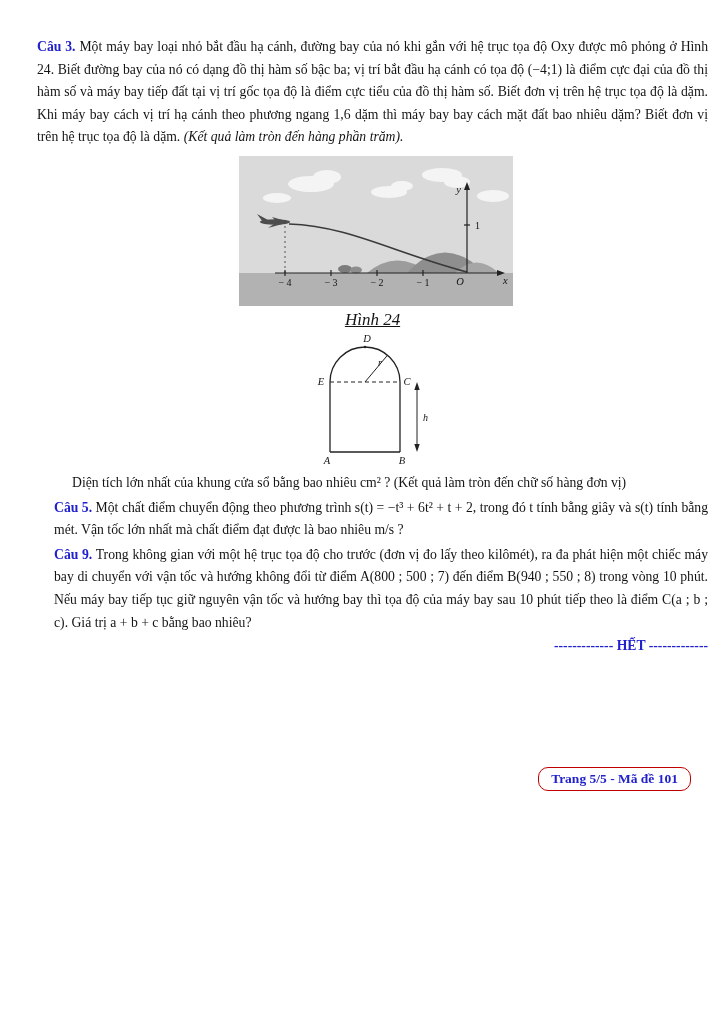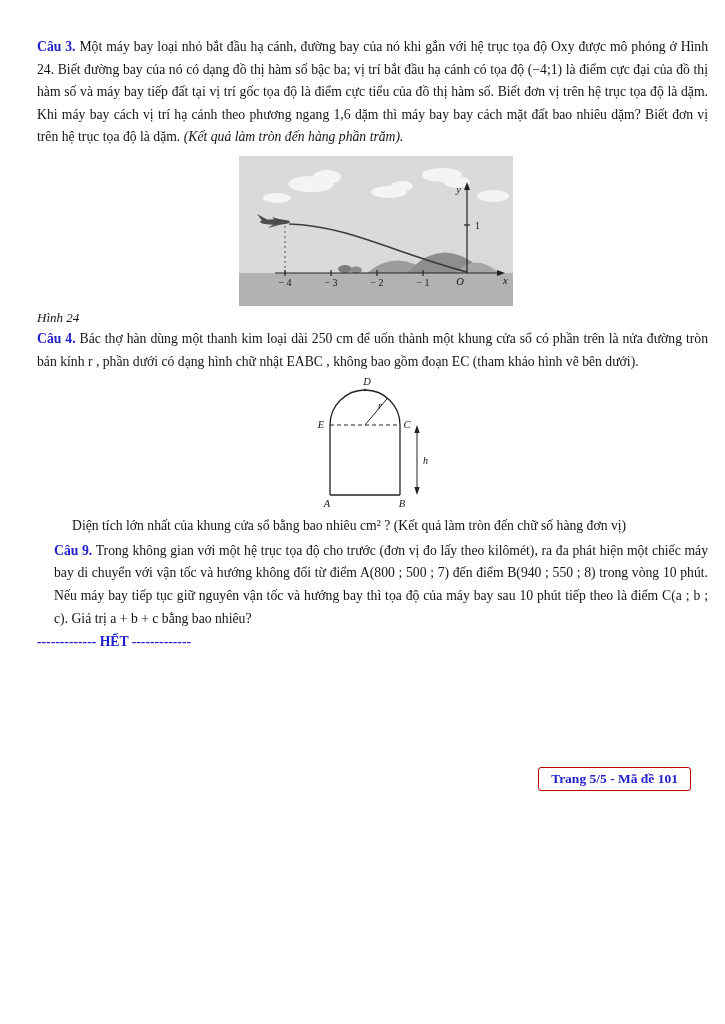--- a/index.html
+++ b/index.html
@@ -15,36 +15,36 @@
   .para {
     font-size:13.7px;
     line-height:22.6px;
     text-align:justify;
   }
   .qlabel { color:#2222cc; font-weight:bold; }
   .it { font-style:italic; }
   .figwrap { display:flex; justify-content:center; }
   .fig1wrap { margin:7px 0 0 6px; }
   .fig2wrap { margin:2px 0 0 0; }
-  .caption { text-align:left; font-style:italic; font-size:13px; margin:4px 0 2px 0; }
+  .caption { text-align:center; font-style:italic; font-size:17px; margin:4px 0 2px 0;text-decoration:underline; }
   .qline { margin-top:2px;margin-left:17px; }
   .indented { padding-left:18px; }
   .end-line {
-    text-align:left;
+    text-align:right;
     color:#2222cc;
     font-weight:bold;
     font-size:13.7px;
     margin-top:4px;
   }
   .footerbox {
     position:absolute;
     right:35px;
     bottom:33px;
     border:1.6px solid #c00000;
-    border-radius:3px;
+    border-radius:10px;
     padding:3px 12px;
     color:#2222cc;
     font-weight:bold;
     font-size:13.5px;
     background:#ffffff;
   }
   svg text { font-family:"Liberation Serif", serif; fill:#141414; }
   .svg-it { font-style:italic; }
 </style>
 </head>
@@ -111,24 +111,20 @@
       <text x="221" y="129" font-size="10.5" text-anchor="middle" class="svg-it">O</text>
       <text x="236" y="73" font-size="10">1</text>
       <text x="46" y="130" font-size="10" text-anchor="middle">− 4</text>
       <text x="92" y="130" font-size="10" text-anchor="middle">− 3</text>
       <text x="138" y="130" font-size="10" text-anchor="middle">− 2</text>
       <text x="184" y="130" font-size="10" text-anchor="middle">− 1</text>
     </svg>
   </div>
   <div class="caption">Hình 24</div>
 
-  <p class="para">
-    <span class="qlabel">Câu 4.</span>
-    <span>Bác thợ hàn dùng một thanh kim loại dài 250 cm để uốn thành một khung cửa sổ có phần trên là nửa đường tròn bán kính r , phần dưới có dạng hình chữ nhật EABC , không bao gồm đoạn EC (tham khảo hình vẽ bên dưới).</span>
-  </p>
 
   <div class="figwrap fig2wrap">
     <svg viewBox="0 0 135 138" width="135" height="138">
 
       <path d="M25 50 A35 35 0 0 1 95 50" fill="none" stroke="#222222" stroke-width="1.3"></path>
 
       <line x1="25" y1="50" x2="95" y2="50" stroke="#222222" stroke-width="1" stroke-dasharray="4 3"></line>
 
       <line x1="60" y1="50" x2="82.5" y2="23.2" stroke="#222222" stroke-width="1"></line>
       <circle cx="60" cy="15" r="1.2" fill="#222222"></circle>
@@ -150,20 +146,24 @@
       <text x="102" y="53" font-size="10.5" text-anchor="middle" class="svg-it">C</text>
       <text x="22" y="132" font-size="10.5" text-anchor="middle" class="svg-it">A</text>
       <text x="97" y="132" font-size="10.5" text-anchor="middle" class="svg-it">B</text>
       <text x="73" y="34" font-size="10" class="svg-it">r</text>
       <text x="118" y="89" font-size="10" class="svg-it">h</text>
     </svg>
   </div>
 
   <p class="para indented qline">Diện tích lớn nhất của khung cửa sổ bằng bao nhiêu cm² ? (Kết quả làm tròn đến chữ số hàng đơn vị)</p>
 
+  <p class="para qline">
+    <span class="qlabel">Câu 5.</span>
+    <span>Một chất điểm chuyển động theo phương trình s(t) = −t³ + 6t² + t + 2, trong đó t tính bằng giây và s(t) tính bằng mét. Vận tốc lớn nhất mà chất điểm đạt được là bao nhiêu m/s ?</span>
+  </p>
 
   <p class="para qline">
     <span class="qlabel">Câu 9.</span>
     <span>Trong không gian với một hệ trục tọa độ cho trước (đơn vị đo lấy theo kilômét), ra đa phát hiện một chiếc máy bay di chuyển với vận tốc và hướng không đổi từ điểm A(800 ; 500 ; 7) đến điểm B(940 ; 550 ; 8) trong vòng 10 phút. Nếu máy bay tiếp tục giữ nguyên vận tốc và hướng bay thì tọa độ của máy bay sau 10 phút tiếp theo là điểm C(a ; b ; c). Giá trị a + b + c bằng bao nhiêu?</span>
   </p>
 
   <div class="end-line">------------- HẾT -------------</div>
 
   <div class="footerbox">
     <span>Trang 5/5 - Mã đề 101</span>

